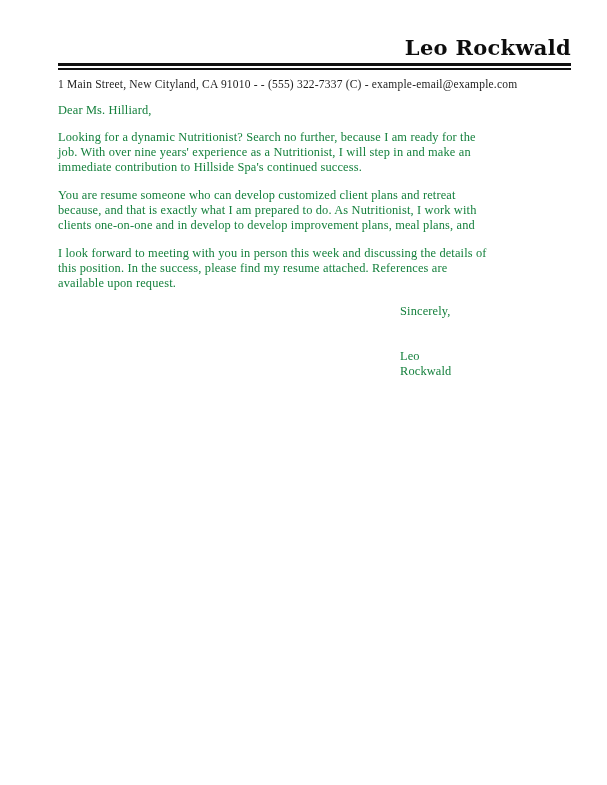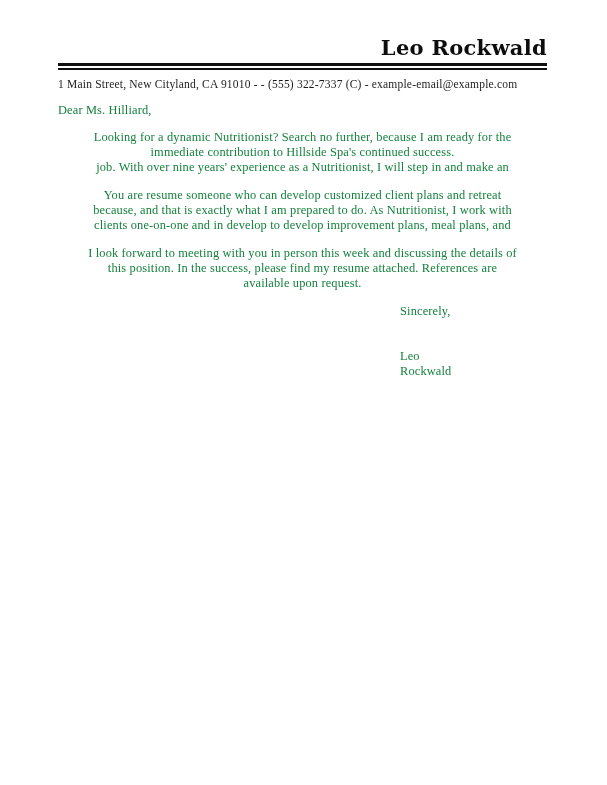--- a/index.html
+++ b/index.html
@@ -7,21 +7,21 @@
     position: relative;
     width: 607px;
     height: 785px;
     background: #ffffff;
     font-family: "Liberation Serif", "DejaVu Serif", serif;
     color: #2b2b2b;
     overflow: hidden;
     box-sizing: border-box;
   }
   .content {
-    padding: 36px 60px 0 58px;
+    padding: 36px 36px 0 58px;
     box-sizing: border-box;
   }
   .name {
     font-family: "DejaVu Serif", "Liberation Serif", serif;
     font-weight: bold;
     font-size: 21px;
     line-height: 23px;
     text-align: right;
     color: #0d0d0d;
     letter-spacing: 0.3px;
@@ -40,21 +40,21 @@
   }
   .letter-body {
     margin-top: 12px;
     font-size: 12.4px;
     line-height: 15px;
     letter-spacing: 0.15px;
     color: #15803d;
   }
   .salutation { margin: 0 0 12px 0; }
   .para { margin: 0 0 13px 0; }
-  .text-line { white-space: nowrap; text-align: center; }
+  .text-line { white-space: nowrap; }
   .closing { margin: 10px 0 30px 342px; }
   .signature { margin-left: 342px; }
 </style>
 </head>
 <body>
 
 <div class="page">
   <div class="content">
 
     <header>
@@ -65,22 +65,22 @@
         <div class="rule-bottom"></div>
       </div>
       <div class="contact">1 Main Street, New Cityland, CA 91010 - - (555) 322-7337 (C) - example-email@example.com</div>
     </header>
 
     <main class="letter-body">
       <p class="salutation">Dear Ms. Hilliard,</p>
 
       <div class="para">
         <div class="text-line">Looking for a dynamic Nutritionist? Search no further, because I am ready for the</div>
+        <div class="text-line">job. With over nine years' experience as a Nutritionist, I will step in and make an</div>
         <div class="text-line">immediate contribution to Hillside Spa's continued success.</div>
-        <div class="text-line">job. With over nine years' experience as a Nutritionist, I will step in and make an</div>
       </div>
 
       <div class="para">
         <div class="text-line">You are resume someone who can develop customized client plans and retreat</div>
         <div class="text-line">because, and that is exactly what I am prepared to do. As Nutritionist, I work with</div>
         <div class="text-line">clients one-on-one and in develop to develop improvement plans, meal plans, and</div>
       </div>
 
       <div class="para">
         <div class="text-line">I look forward to meeting with you in person this week and discussing the details of</div>

